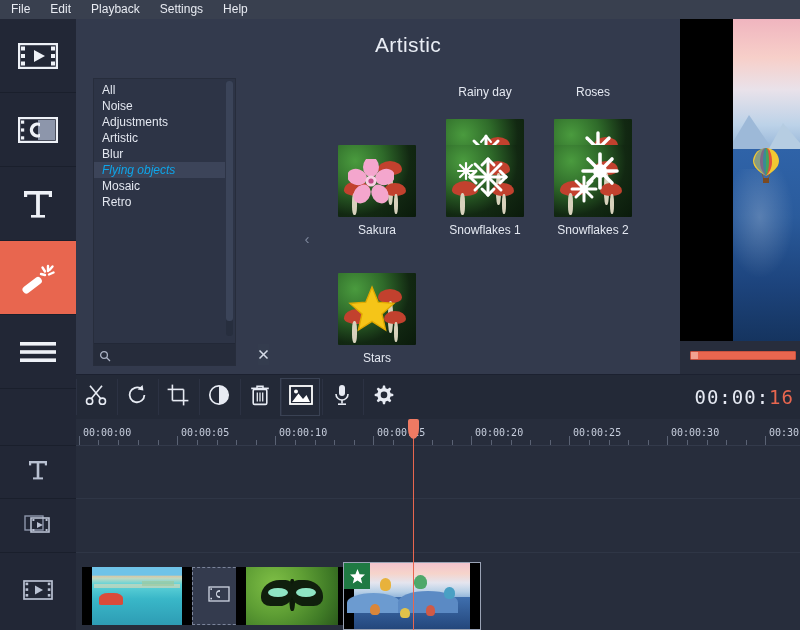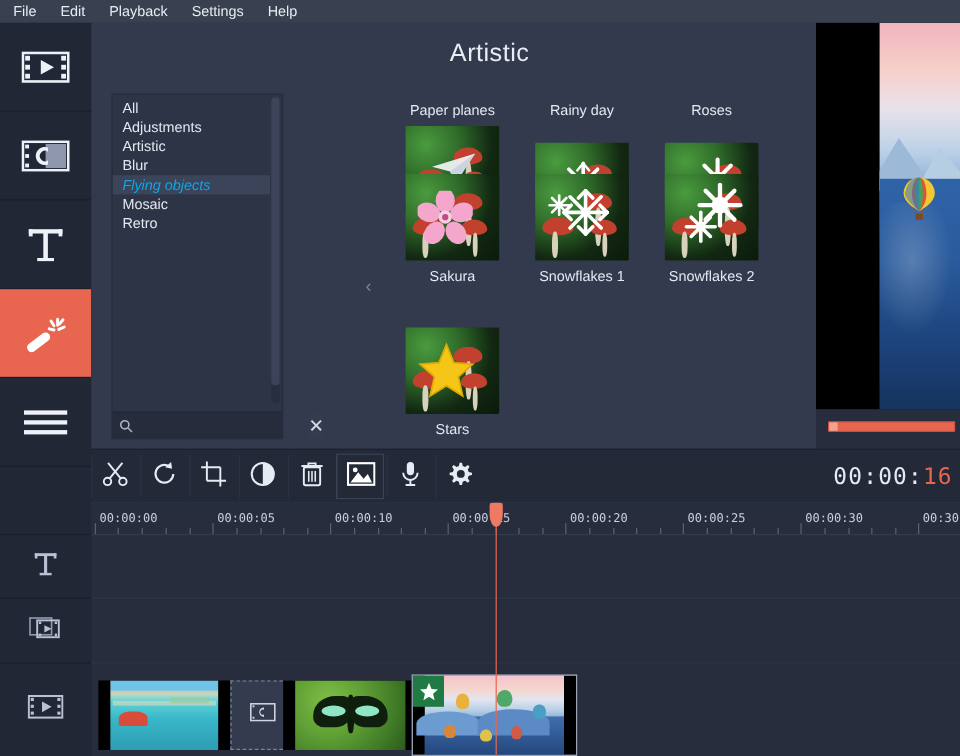--- a/index.html
+++ b/index.html
@@ -325,20 +325,21 @@
     </div>
   </div>
 
   <div class="filters-panel">
 
     <div class="panel-title panel-title-shift">Artistic</div>
 
     <div class="cat-wrap">
       <div class="cat-list">
         <div class="cat-item">All</div>
+        <div class="cat-item">Noise</div>
         <div class="cat-item">Adjustments</div>
         <div class="cat-item">Artistic</div>
         <div class="cat-item">Blur</div>
         <div class="cat-item sel">Flying objects</div>
         <div class="cat-item">Mosaic</div>
         <div class="cat-item">Retro</div>
       </div>
 
       <div class="cat-scroll">
         <div class="thumb"></div>
@@ -358,35 +359,20 @@
             <line x1="9.5" y1="1.5" x2="1.5" y2="9.5" stroke="#d4dae6" stroke-width="1.6"></line>
           </svg>
         </div>
       </div>
     </div>
 
     <div class="collapse-chevron">‹</div>
 
     <div class="grid">
 
-      <div class="cell" style="left:0;top:0;">
-        <div class="caption">Paper planes</div>
-        <div class="thumbimg" style="margin-top:6px">
-          <div class="mush" style="left:8px;top:36px;width:26px;height:15px;"></div>
-          <div class="stem" style="left:16px;top:48px;width:5px;height:22px;"></div>
-          <div class="mush" style="left:40px;top:18px;width:24px;height:14px;"></div>
-          <div class="stem" style="left:50px;top:30px;width:5px;height:30px;"></div>
-          <div class="mush" style="left:46px;top:38px;width:22px;height:13px;"></div>
-          <div class="stem" style="left:56px;top:49px;width:4px;height:20px;"></div>
-          <svg class="ovl" style="left:20px;top:20px;" width="40" height="30" viewBox="0 0 40 30">
-            <polygon points="2,14 38,3 22,27 17,18" fill="#f2f4f8" opacity=".92"></polygon>
-            <polygon points="17,18 22,27 38,3" fill="#c9d2e0" opacity=".9"></polygon>
-          </svg>
-        </div>
-      </div>
 
       <div class="cell" style="left:108px;top:0;">
         <div class="caption">Rainy day</div>
         <div class="thumbimg" style="margin-top:20px">
           <div class="mush" style="left:8px;top:36px;width:26px;height:15px;"></div>
           <div class="stem" style="left:16px;top:48px;width:5px;height:22px;"></div>
           <div class="mush" style="left:40px;top:18px;width:24px;height:14px;"></div>
           <div class="stem" style="left:50px;top:30px;width:5px;height:30px;"></div>
           <div class="mush" style="left:46px;top:38px;width:22px;height:13px;"></div>
           <div class="stem" style="left:56px;top:49px;width:4px;height:20px;"></div>

